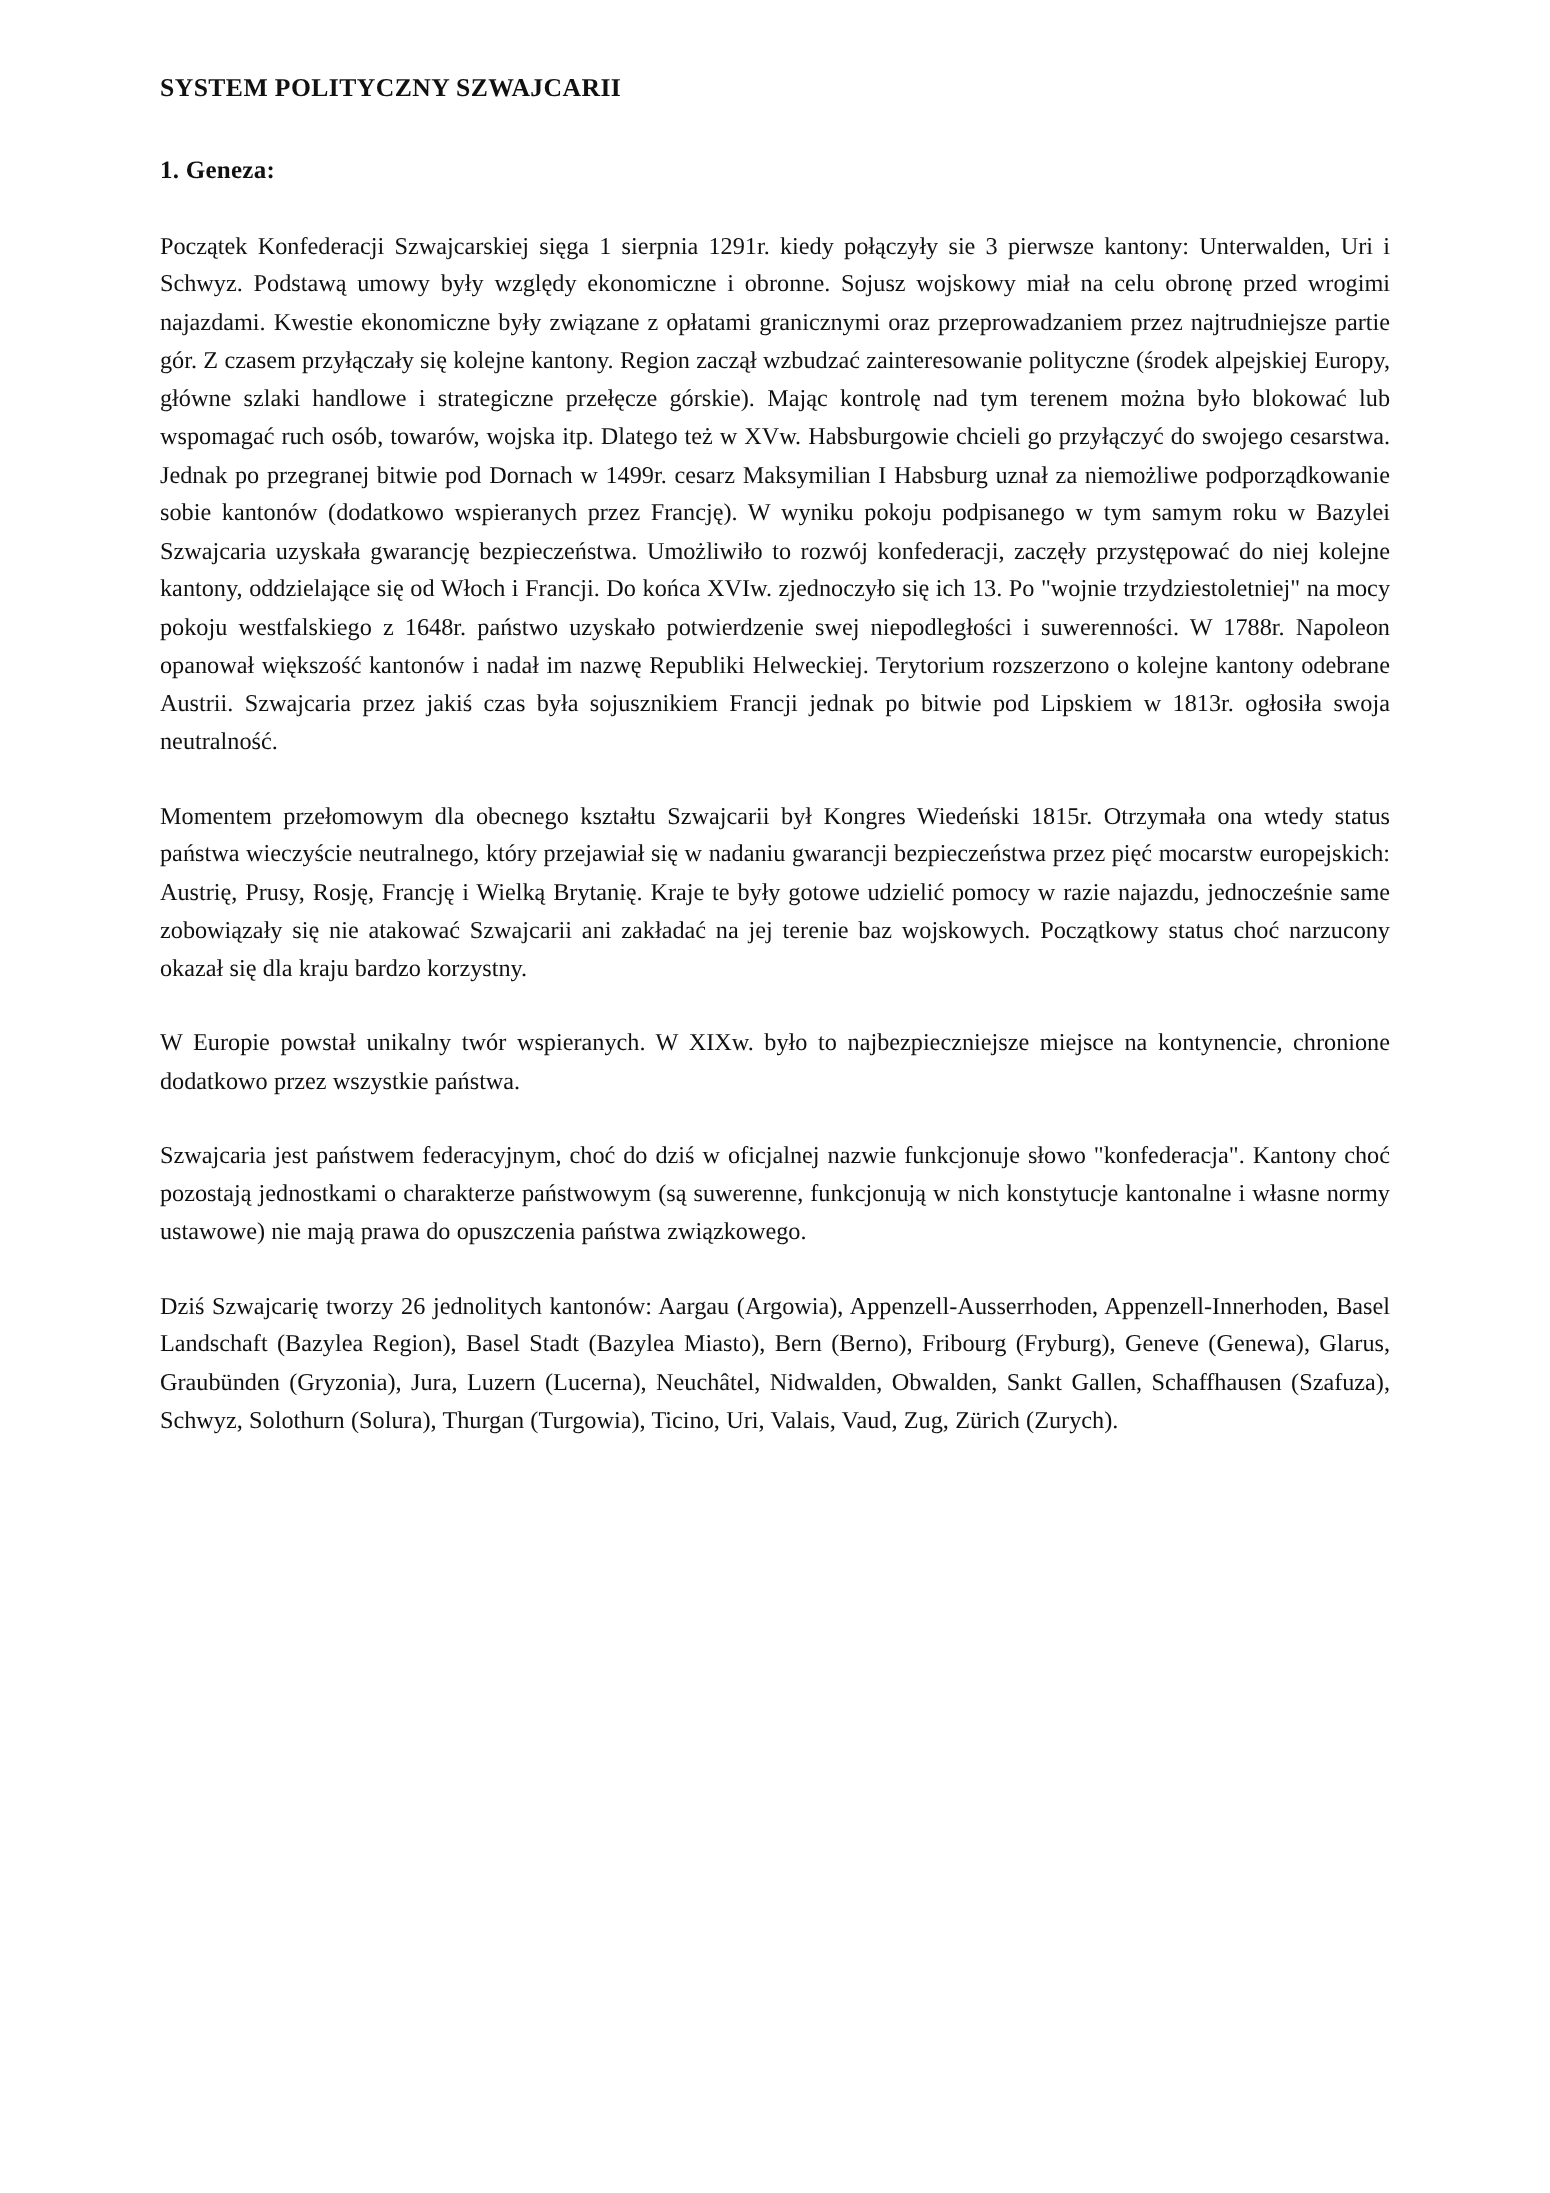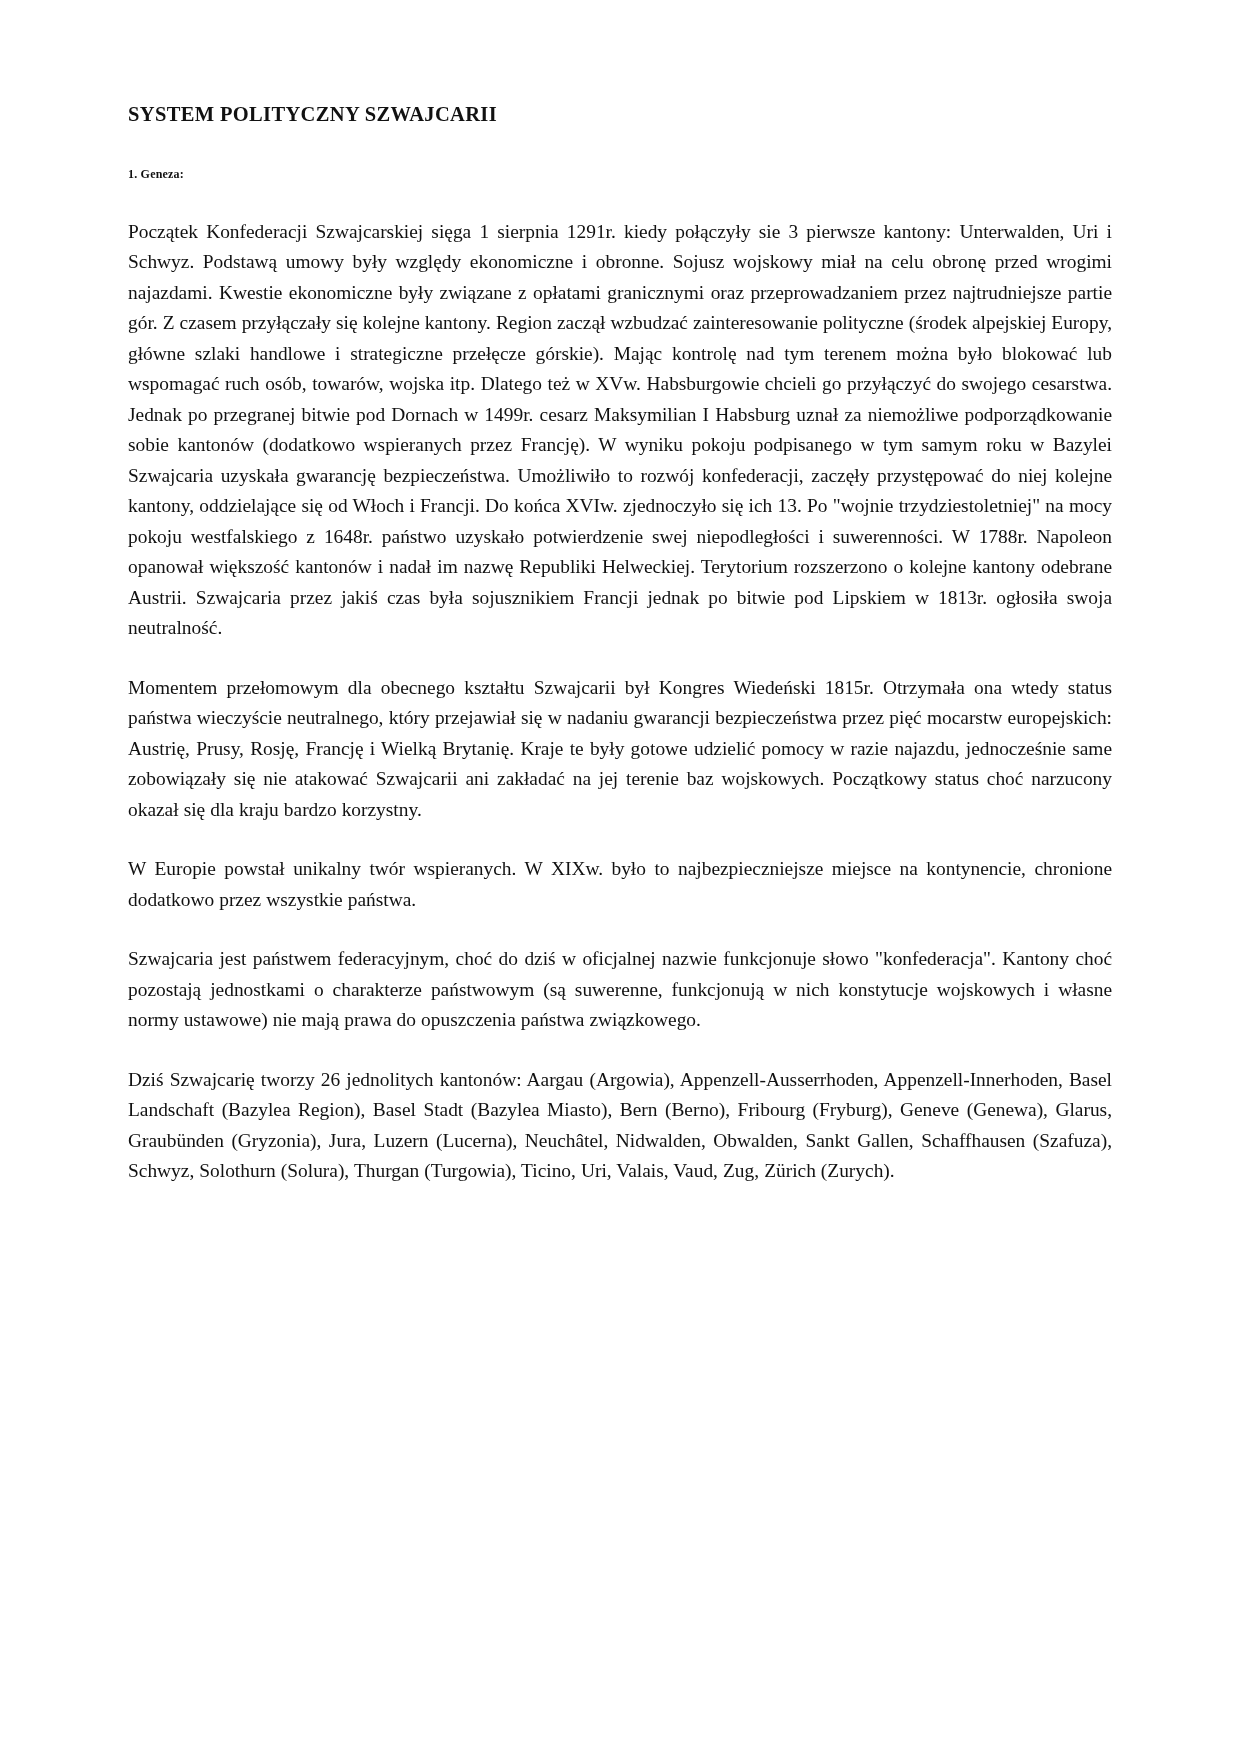--- a/index.html
+++ b/index.html
@@ -13,31 +13,31 @@
     font-family: "Liberation Serif", "DejaVu Serif", serif;
     color: #111111;
     -webkit-font-smoothing: none;
   }
   .page {
     position: relative;
     width: 1240px;
     height: 1754px;
     background: #ffffff;
     box-sizing: border-box;
-    padding: 103px 128px 0 128px;
+    padding: 60px 128px 0 128px;
   }
   .doc-title {
     font-size: 20.5px;
     font-weight: bold;
     letter-spacing: 0.35px;
     margin: 0 0 42px 0;
     line-height: 1.1;
   }
   .section-heading {
-    font-size: 12px;
+    font-size: 20px;
     font-weight: bold;
     margin: 0 0 36px 0;
     line-height: 1.1;
     letter-spacing: 0.2px;
   }
   p.body-text {
     font-size: 19.4px;
     line-height: 30.5px;
     text-align: justify;
     text-justify: inter-word;
@@ -54,17 +54,17 @@
 <div class="page">
 
   <h1 class="doc-title">SYSTEM POLITYCZNY SZWAJCARII</h1>
 
   <h2 class="section-heading">1. Geneza:</h2>
 
   <div>
     <p class="body-text">Początek Konfederacji Szwajcarskiej sięga 1 sierpnia 1291r. kiedy połączyły sie 3 pierwsze kantony: Unterwalden, Uri i Schwyz. Podstawą umowy były względy ekonomiczne i obronne. Sojusz wojskowy miał na celu obronę przed wrogimi najazdami. Kwestie ekonomiczne były związane z opłatami granicznymi oraz przeprowadzaniem przez najtrudniejsze partie gór. Z czasem przyłączały się kolejne kantony. Region zaczął wzbudzać zainteresowanie polityczne (środek alpejskiej Europy, główne szlaki handlowe i strategiczne przełęcze górskie). Mając kontrolę nad tym terenem można było blokować lub wspomagać ruch osób, towarów, wojska itp. Dlatego też w XVw. Habsburgowie chcieli go przyłączyć do swojego cesarstwa. Jednak po przegranej bitwie pod Dornach w 1499r. cesarz Maksymilian I Habsburg uznał za niemożliwe podporządkowanie sobie kantonów (dodatkowo wspieranych przez Francję). W wyniku pokoju podpisanego w tym samym roku w Bazylei Szwajcaria uzyskała gwarancję bezpieczeństwa. Umożliwiło to rozwój konfederacji, zaczęły przystępować do niej kolejne kantony, oddzielające się od Włoch i Francji. Do końca XVIw. zjednoczyło się ich 13. Po "wojnie trzydziestoletniej" na mocy pokoju westfalskiego z 1648r. państwo uzyskało potwierdzenie swej niepodległości i suwerenności. W 1788r. Napoleon opanował większość kantonów i nadał im nazwę Republiki Helweckiej. Terytorium rozszerzono o kolejne kantony odebrane Austrii. Szwajcaria przez jakiś czas była sojusznikiem Francji jednak po bitwie pod Lipskiem w 1813r. ogłosiła swoja neutralność.</p>
     <p class="body-text">Momentem przełomowym dla obecnego kształtu Szwajcarii był Kongres Wiedeński 1815r. Otrzymała ona wtedy status państwa wieczyście neutralnego, który przejawiał się w nadaniu gwarancji bezpieczeństwa przez pięć mocarstw europejskich: Austrię, Prusy, Rosję, Francję i Wielką Brytanię. Kraje te były gotowe udzielić pomocy w razie najazdu, jednocześnie same zobowiązały się nie atakować Szwajcarii ani zakładać na jej terenie baz wojskowych. Początkowy status choć narzucony okazał się dla kraju bardzo korzystny.</p>
     <p class="body-text">W Europie powstał unikalny twór wspieranych. W XIXw. było to najbezpieczniejsze miejsce na kontynencie, chronione dodatkowo przez wszystkie państwa.</p>
-    <p class="body-text">Szwajcaria jest państwem federacyjnym, choć do dziś w oficjalnej nazwie funkcjonuje słowo "konfederacja". Kantony choć pozostają jednostkami o charakterze państwowym (są suwerenne, funkcjonują w nich konstytucje wojskowych i własne normy ustawowe) nie mają prawa do opuszczenia państwa związkowego.</p>
+    <p class="body-text">Szwajcaria jest państwem federacyjnym, choć do dziś w oficjalnej nazwie funkcjonuje słowo "konfederacja". Kantony choć pozostają jednostkami o charakterze państwowym (są suwerenne, funkcjonują w nich konstytucje kantonalne i własne normy ustawowe) nie mają prawa do opuszczenia państwa związkowego.</p>
     <p class="body-text">Dziś Szwajcarię tworzy 26 jednolitych kantonów: Aargau (Argowia), Appenzell-Ausserrhoden, Appenzell-Innerhoden, Basel Landschaft (Bazylea Region), Basel Stadt (Bazylea Miasto), Bern (Berno), Fribourg (Fryburg), Geneve (Genewa), Glarus, Graubünden (Gryzonia), Jura, Luzern (Lucerna), Neuchâtel, Nidwalden, Obwalden, Sankt Gallen, Schaffhausen (Szafuza), Schwyz, Solothurn (Solura), Thurgan (Turgowia), Ticino, Uri, Valais, Vaud, Zug, Zürich (Zurych).</p>
   </div>
 
 </div>
 
 </body></html>

